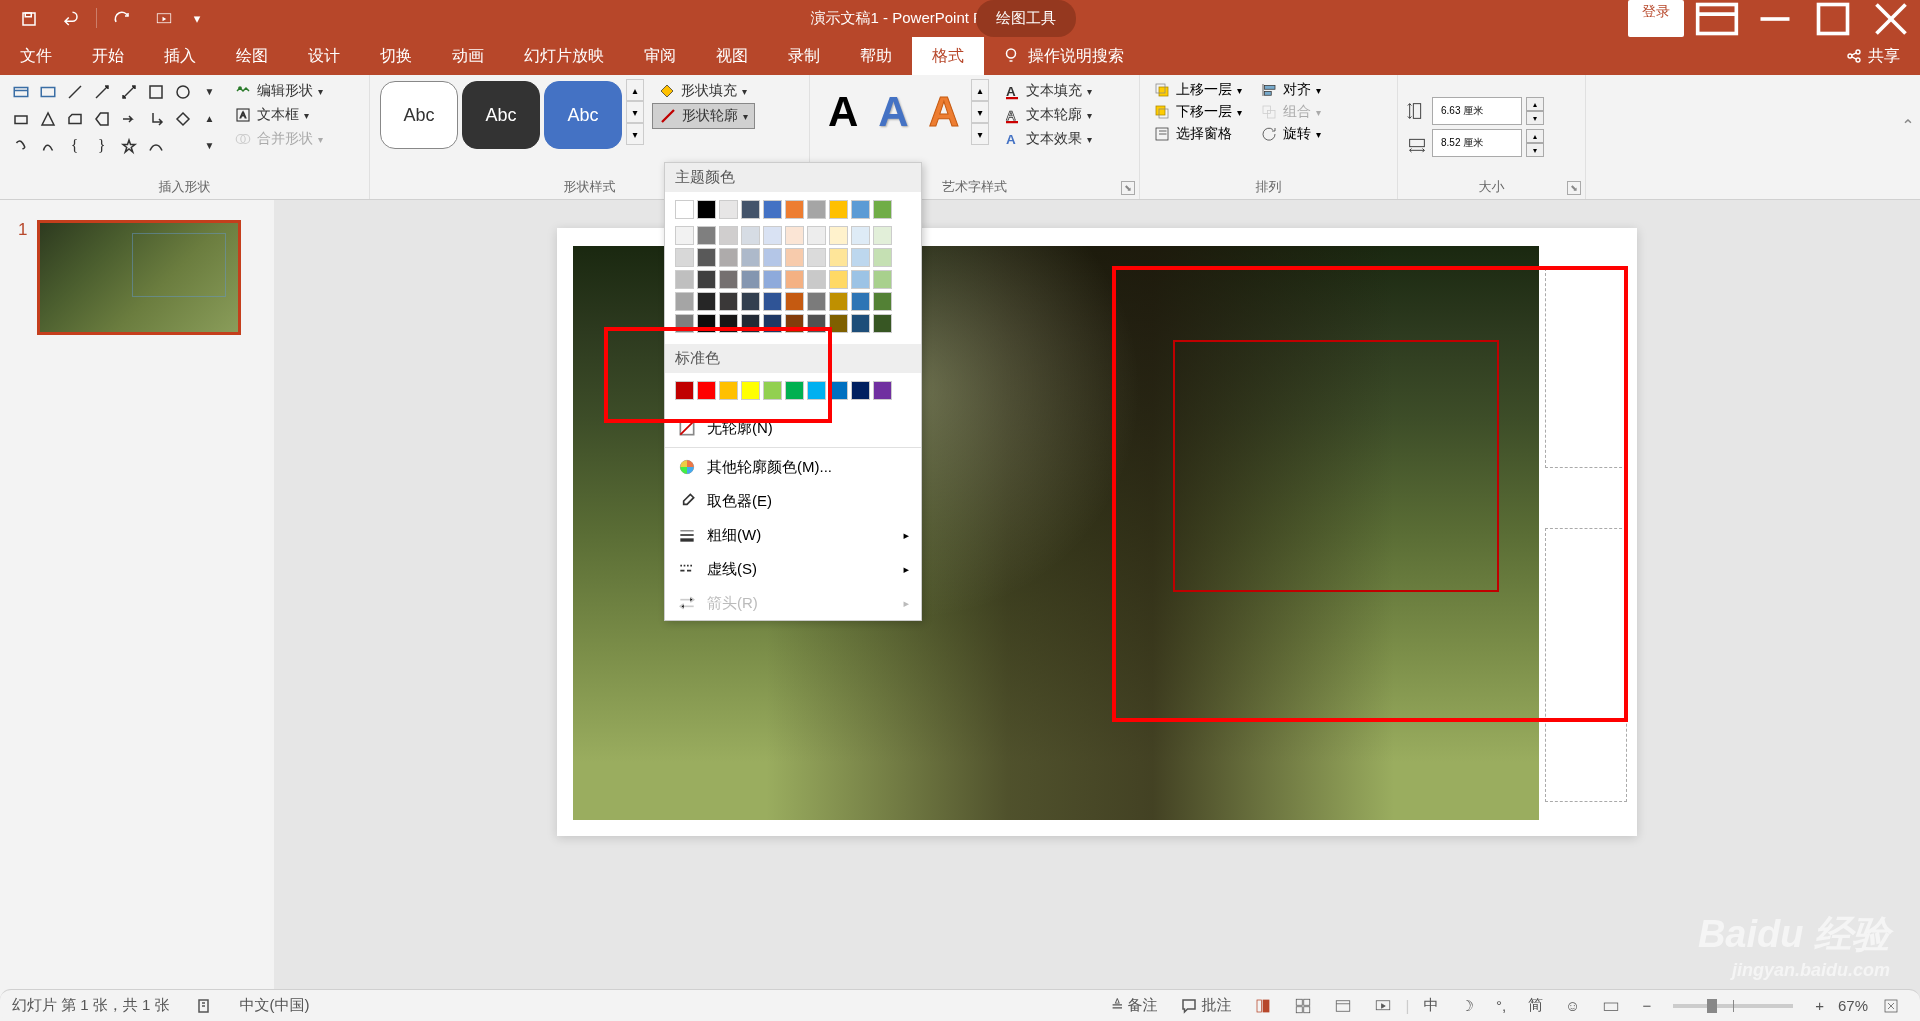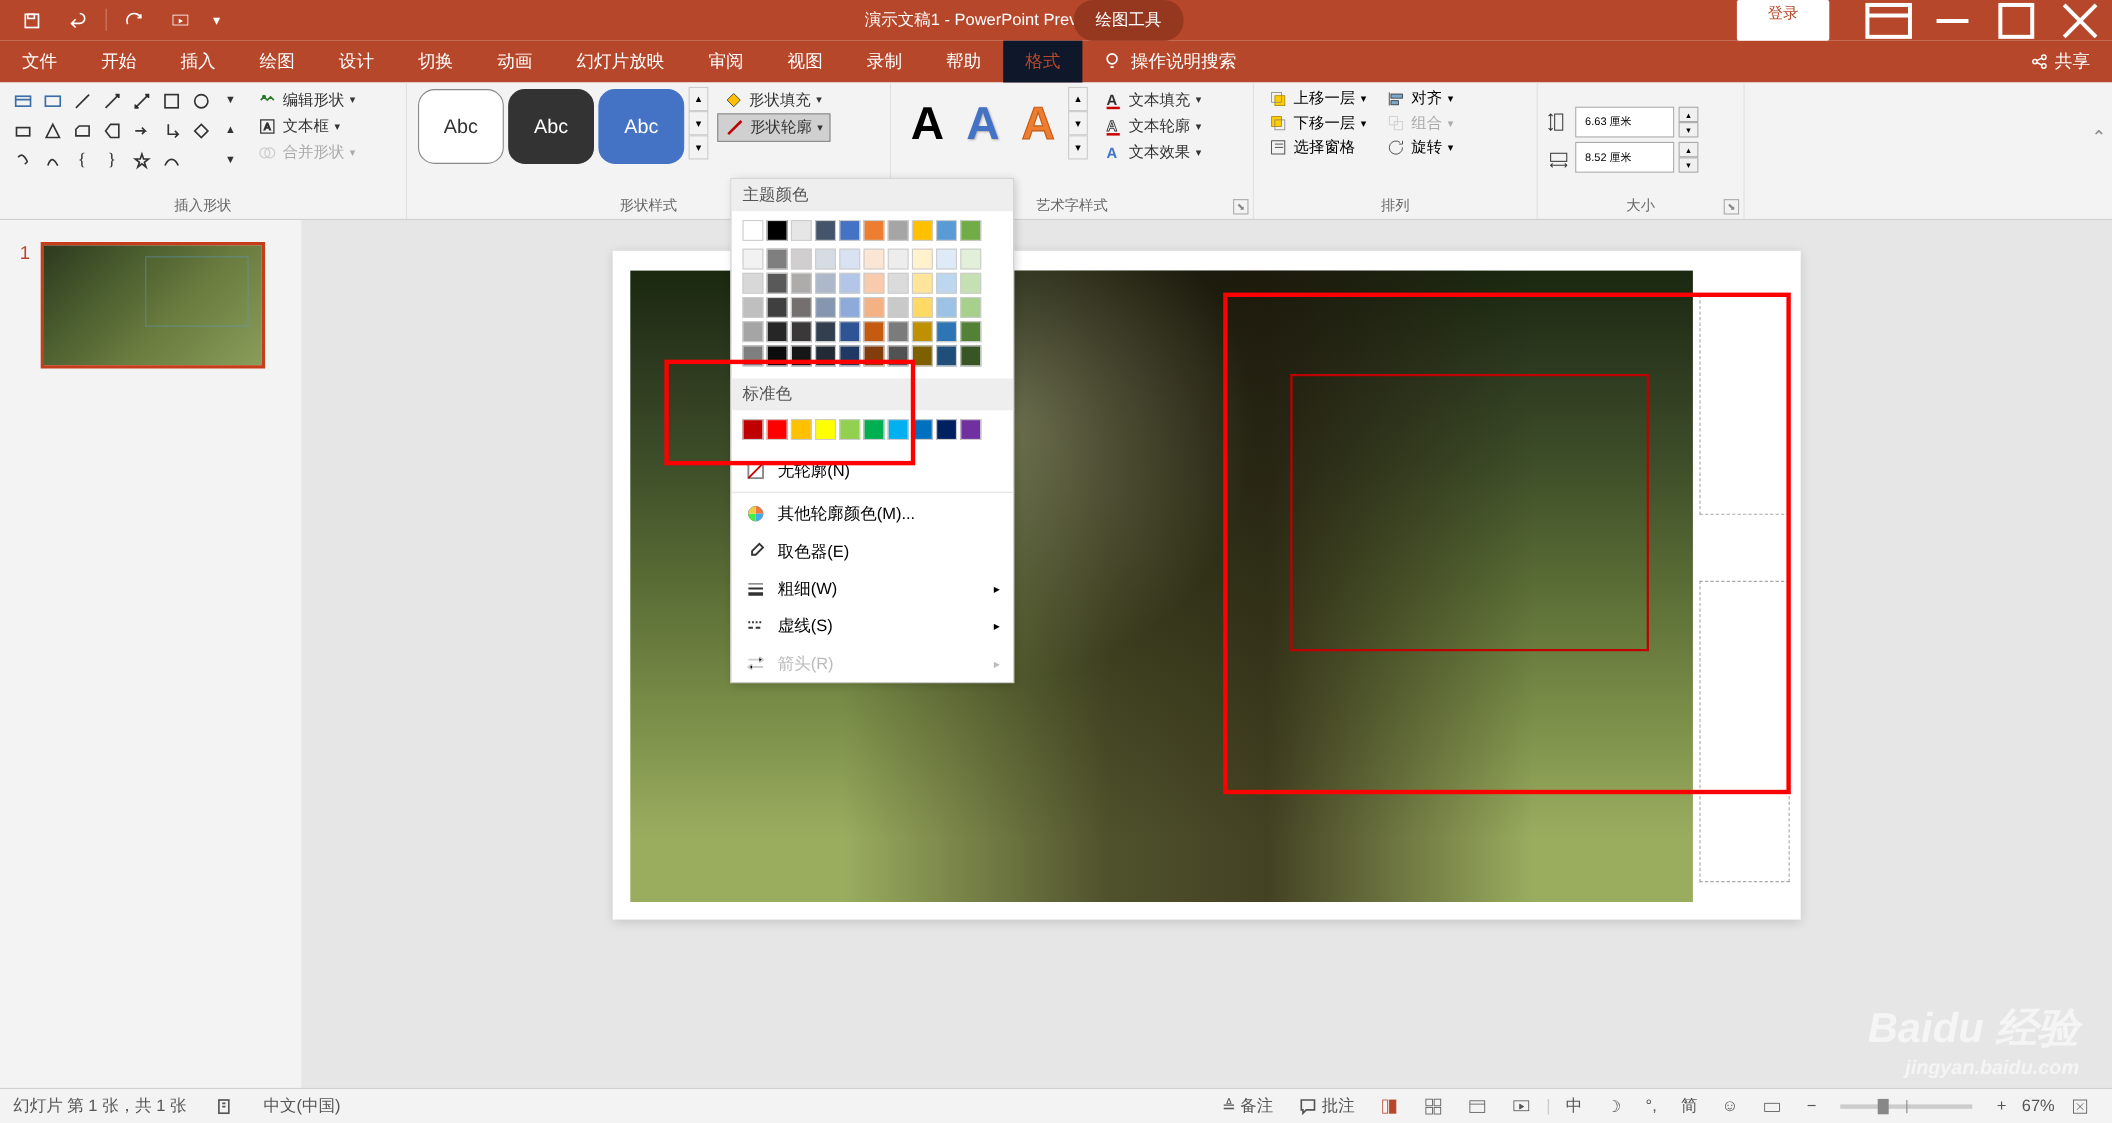--- a/index.html
+++ b/index.html
@@ -8,26 +8,26 @@
 
 .title-bar { background: #b7472a; height: 37px; display: flex; align-items: center; color: #fff; font-size: 15px; }
 .qat { display: flex; gap: 0; padding-left: 8px; }
 .qat-btn { width: 42px; height: 37px; display: flex; align-items: center; justify-content: center; color: #fff; cursor: pointer; }
 .qat-btn svg { width: 18px; height: 18px; }
 .qat-sep { width: 1px; height: 20px; background: rgba(255,255,255,0.3); margin: 8px 4px; }
 .title-text { flex: 1; text-align: center; }
 .contextual-tab { background: #95381f; padding: 0 20px; height: 37px; display: flex; align-items: center; position: absolute; left: 976px; font-size: 15px; border-radius: 18px; }
 .win-controls { display: flex; }
 .win-btn { width: 58px; height: 37px; display: flex; align-items: center; justify-content: center; cursor: pointer; }
-.login-btn { background: #fff; color: #b7472a; padding: 3px 28px; font-size: 14px; margin-right: 25px; border-radius: 2px; }
+.login-btn { background: #fff; color: #b7472a; padding: 3px 14px; font-size: 14px; margin-right: 4px; border-radius: 2px; }
 
 
 .ribbon-tabs { background: #b7472a; height: 38px; display: flex; align-items: center; color: #fff; }
 .tab { padding: 0 20px; height: 38px; display: flex; align-items: center; font-size: 16px; cursor: pointer; }
-.tab.active { background: #0f172a; color: #b7472a; }
+.tab.active { background: #ffffff; color: #b7472a; }
 .tell-me { display: flex; gap: 8px; padding: 0 18px; }
 .share-btn { margin-left: auto; padding: 0 20px; display: flex; align-items: center; gap: 6px; }
 
 
 .ribbon { background: #f3f3f3; height: 125px; border-bottom: 1px solid #d0d0d0; display: flex; }
 .group { border-right: 1px solid #e0e0e0; padding: 4px 8px 0 8px; display: flex; flex-direction: column; position: relative; }
 .group-label { font-size: 13px; color: #666; text-align: center; padding: 3px 0; }
 .group-dialog { position: absolute; bottom: 4px; right: 4px; width: 14px; height: 14px; border: 1px solid #aaa; font-size: 9px; display: flex; align-items: center; justify-content: center; color: #888; }
 .group-body { flex: 1; display: flex; align-items: flex-start; }
 
@@ -94,21 +94,21 @@
 .slide-area { flex: 1; background: #e6e6e6; display: flex; justify-content: center; padding-top: 28px; position: relative; }
 .slide { width: 1080px; height: 608px; background: #fff; box-shadow: 0 2px 10px rgba(0,0,0,0.15); position: relative; }
 .slide-img { position: absolute; left: 16px; top: 18px; width: 966px; height: 574px; background: linear-gradient(180deg, #1a2810 0%, #2d3a1f 15%, #3d4d28 30%, #5a6d35 50%, #7a8d48 70%, #9aad5f 90%); }
 .slide-img::before { content: ''; position: absolute; inset: 0; background: radial-gradient(circle at 35% 25%, rgba(255,255,200,0.3) 0%, transparent 30%), linear-gradient(90deg, transparent 20%, rgba(30,20,10,0.6) 45%, rgba(30,20,10,0.7) 60%, transparent 85%); }
 .slide-placeholder { position: absolute; border: 1px dashed #aaa; }
 
 
 .red-hl { position: absolute; border: 4px solid #ff0000; z-index: 200; pointer-events: none; }
 
 
-.status-bar { position: absolute; bottom: 0; left: 0; right: 0; height: 32px; background: #f3f3f3; border-top: 1px solid #d0d0d0; display: flex; align-items: center; font-size: 15px; color: #555; padding: 0 12px; }
+.status-bar { position: absolute; bottom: 0; left: 0; right: 0; height: 32px; background: #f3f3f3; border-top: 1px solid #d0d0d0; display: flex; align-items: center; font-size: 15px; color: #555; padding: 0 12px; border-radius: 11px; }
 .status-left { display: flex; gap: 18px; align-items: center; }
 .status-right { margin-left: auto; display: flex; align-items: center; gap: 6px; }
 .sb-btn { padding: 2px 8px; display: flex; align-items: center; gap: 4px; cursor: pointer; }
 .sb-btn svg { width: 18px; height: 18px; }
 .zoom-slider { width: 120px; height: 4px; background: #ccc; position: relative; margin: 0 8px; }
 .zoom-slider::before { content: ''; position: absolute; left: 50%; top: -4px; width: 1px; height: 12px; background: #888; }
 .zoom-thumb { position: absolute; left: 28%; top: -5px; width: 10px; height: 14px; background: #888; }
 
 
 .watermark { position: absolute; right: 30px; bottom: 40px; color: rgba(255,255,255,0.6); font-size: 38px; font-weight: bold; font-style: italic; z-index: 50; pointer-events: none; text-align: right; }

